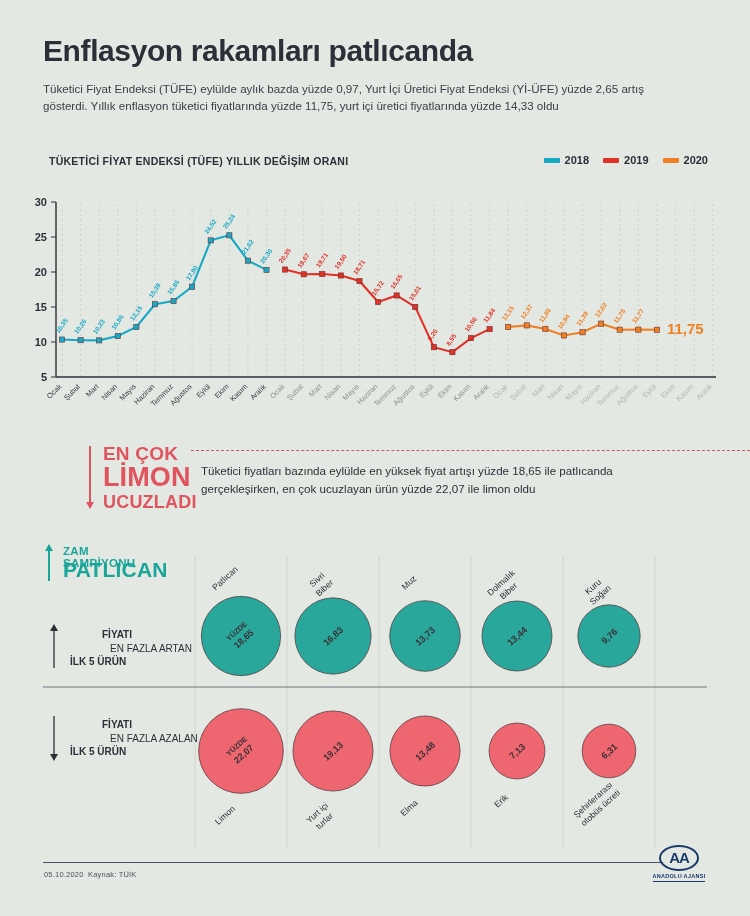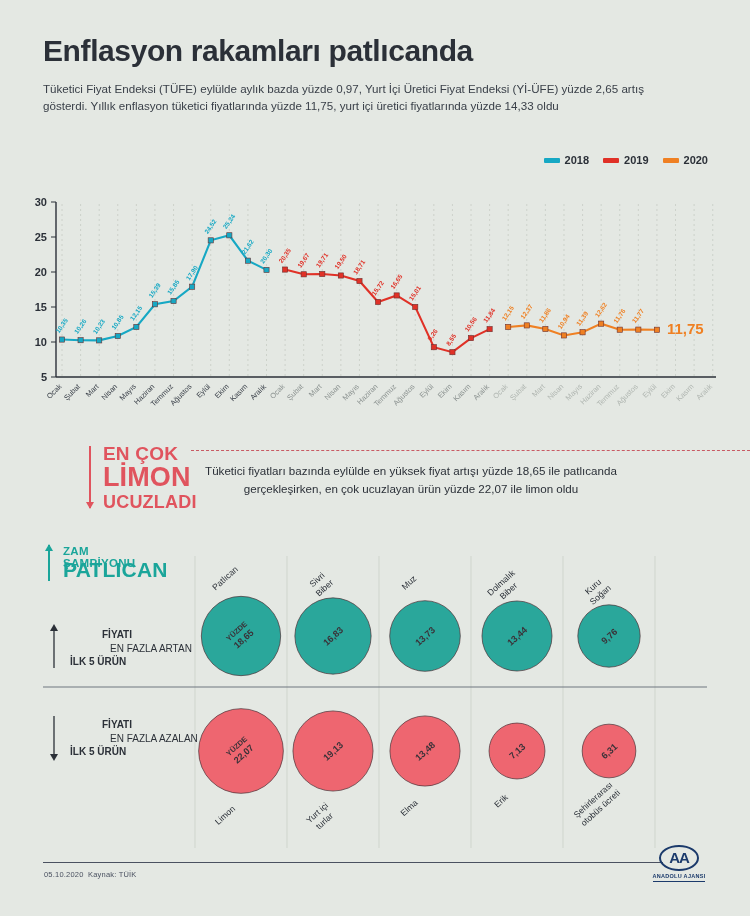--- a/index.html
+++ b/index.html
@@ -52,21 +52,21 @@
     border-left: 4.5px solid transparent; border-right: 4.5px solid transparent;
     border-top: 7px solid #e0545e;
   }
   .callout-title { position: absolute; left: 60px; top: 6px; line-height: 1.02; }
   .callout-title div { color: #e0545e; font-weight: bold; }
   .cl-1 { font-size: 19px; letter-spacing: 0.2px; }
   .cl-2 { font-size: 27px; letter-spacing: 0.1px; margin-top: 1px; }
   .cl-3 { font-size: 18px; letter-spacing: 0.2px; margin-top: 1px; }
   .callout-text {
     position: absolute; left: 158px; top: 24px; width: 420px;
-    font-size: 11.6px; line-height: 18px; color: #2b3038; text-align: center;
+    font-size: 11.6px; line-height: 18px; color: #2b3038;
   }
 
   
   .champ { position: absolute; left: 43px; top: 543px; }
   .arrow-up-teal {
     position: absolute; left: 5px; top: 2px; width: 1.5px; height: 36px; background: #1aa59a;
   }
   .arrow-up-teal:before {
     content: ""; position: absolute; left: -3.5px; top: -1px;
     border-left: 4.5px solid transparent; border-right: 4.5px solid transparent;
@@ -100,20 +100,21 @@
   .logo-sub { font-size: 4px; color: #b4303c; letter-spacing: 0.2px; }
 </style>
 </head>
 <body>
 
 <div class="page">
 
   <h1 class="title">Enflasyon rakamları patlıcanda</h1>
   <p class="subtitle">Tüketici Fiyat Endeksi (TÜFE) eylülde aylık bazda yüzde 0,97, Yurt İçi Üretici Fiyat Endeksi (Yİ-ÜFE) yüzde 2,65 artış gösterdi. Yıllık enflasyon tüketici fiyatlarında yüzde 11,75, yurt içi üretici fiyatlarında yüzde 14,33 oldu</p>
 
+  <div class="chart-head">TÜKETİCİ FİYAT ENDEKSİ (TÜFE) YILLIK DEĞİŞİM ORANI</div>
 
   <div class="legend">
     <div class="legend-item">
       <span class="legend-swatch" style="background:#16a8c4"></span>
       <span class="legend-label">2018</span>
     </div>
     <div class="legend-item">
       <span class="legend-swatch" style="background:#e03127"></span>
       <span class="legend-label">2019</span>
     </div>

